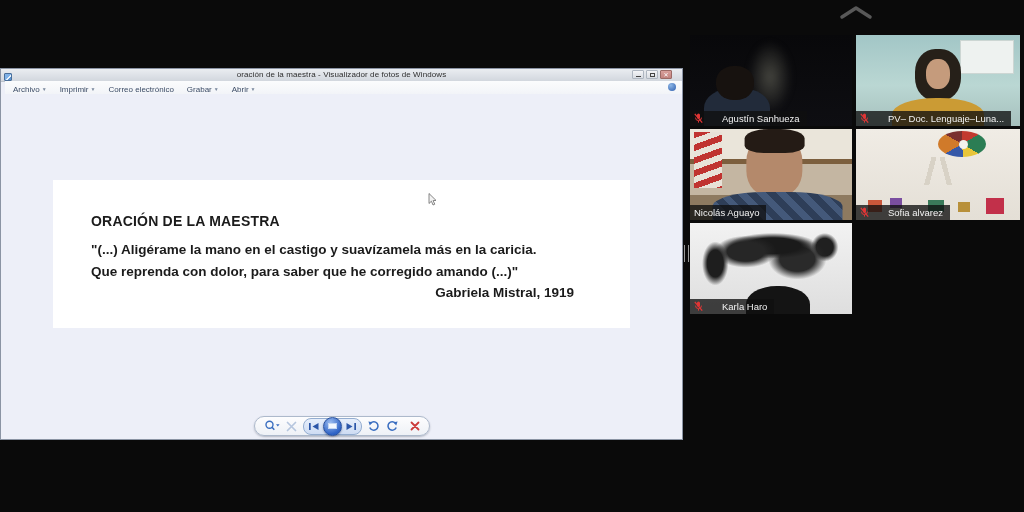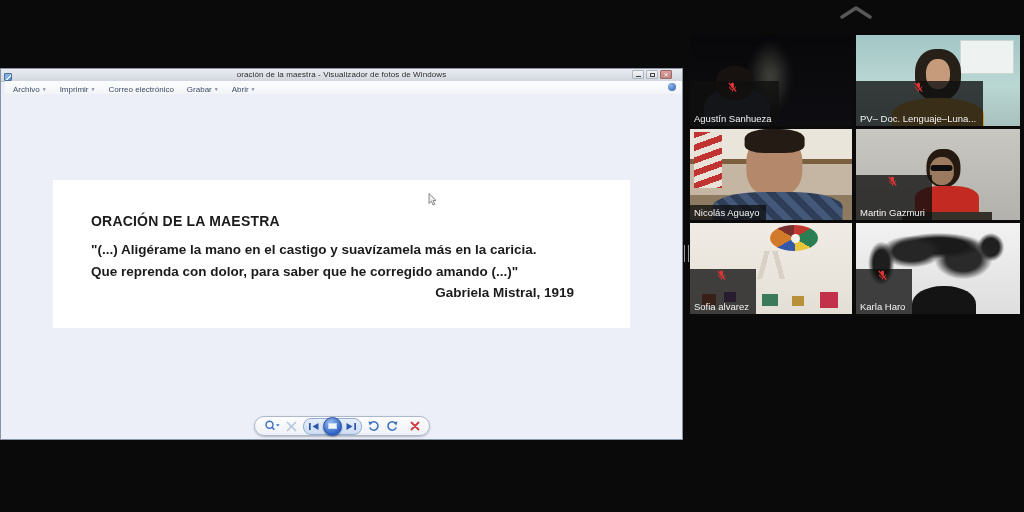--- a/index.html
+++ b/index.html
@@ -82,21 +82,21 @@
     position:absolute;left:690px;top:35px;width:334px;height:467px;
     display:grid;grid-template-columns:162px 164px;grid-auto-rows:91px;gap:3px 4px;
   }
   .tile{position:relative;overflow:hidden;background:#000;cursor:pointer;}
   .tile.active{box-shadow:inset 0 0 0 2px var(--active-speaker-border);}
   .vid{position:absolute;inset:0;}
   .vid span{position:absolute;display:block;}
   .tag{
     position:absolute;left:0;bottom:0;display:flex;align-items:center;gap:19px;
     background:rgba(16,16,16,.78);color:#f2f2f2;font-size:9.5px;line-height:13px;
-    padding:1px 7px 1px 4px;max-width:150px;white-space:nowrap;z-index:3;flex-direction:column;
+    padding:1px 7px 1px 4px;max-width:150px;white-space:nowrap;z-index:3;
   }
   .mic{color:var(--muted-mic);flex:0 0 auto;}
   
   .t0 .vid{background:linear-gradient(180deg,#08080a,#0e0e12);}
   .t0 .f1{left:58px;top:6px;width:44px;height:72px;background:radial-gradient(closest-side,#45453f,rgba(30,30,30,0));filter:blur(3px);}
   .t0 .f2{left:14px;bottom:-6px;width:66px;height:44px;background:#222b3a;border-radius:45% 45% 0 0;}
   .t0 .f3{left:26px;bottom:26px;width:38px;height:34px;background:#17120f;border-radius:46%;}
   
   .t1 .vid{background:linear-gradient(180deg,#a2c6c6,#bad7d3 55%,#a6c0bd);}
   .t1 .f1{right:6px;top:5px;width:52px;height:32px;background:#eef2f0;border:1px solid #ccd6d3;}
@@ -324,38 +324,20 @@
         <span class="f4"></span>
         <span class="f5"></span>
       </div>
     <div class="tag">
       <span>Nicolás Aguayo</span>
     </div>
   </div>
 
 
 
-  <div class="tile t5">
-    <div class="vid">
-        <span class="f1"></span>
-        <span class="f2"></span>
-        <span class="f3"></span>
-        <span class="f4"></span>
-        <span class="f5"></span>
-      </div>
-    <div class="tag">
-      <svg class="mic" width="9" height="11" viewBox="0 0 9 11">
-          <rect x="3" y="0.5" width="3" height="5.2" rx="1.5" fill="currentColor"></rect>
-          <path d="M1.5 4.6 a3 3 0 0 0 6 0" stroke="currentColor" stroke-width="1" fill="none"></path>
-          <line x1="4.5" y1="7.8" x2="4.5" y2="9.6" stroke="currentColor" stroke-width="1"></line>
-          <line x1="0.8" y1="0.8" x2="8.2" y2="9.6" stroke="currentColor" stroke-width="1.3"></line>
-        </svg>
-      <span>Martin Gazmuri</span>
-    </div>
-  </div>
 
 
   <div class="tile t7">
     <div class="vid">
         <span class="f1"></span>
         <span class="f2"></span>
         <span class="f3"></span>
         <span class="f4"></span>
       </div>
     <div class="tag">

